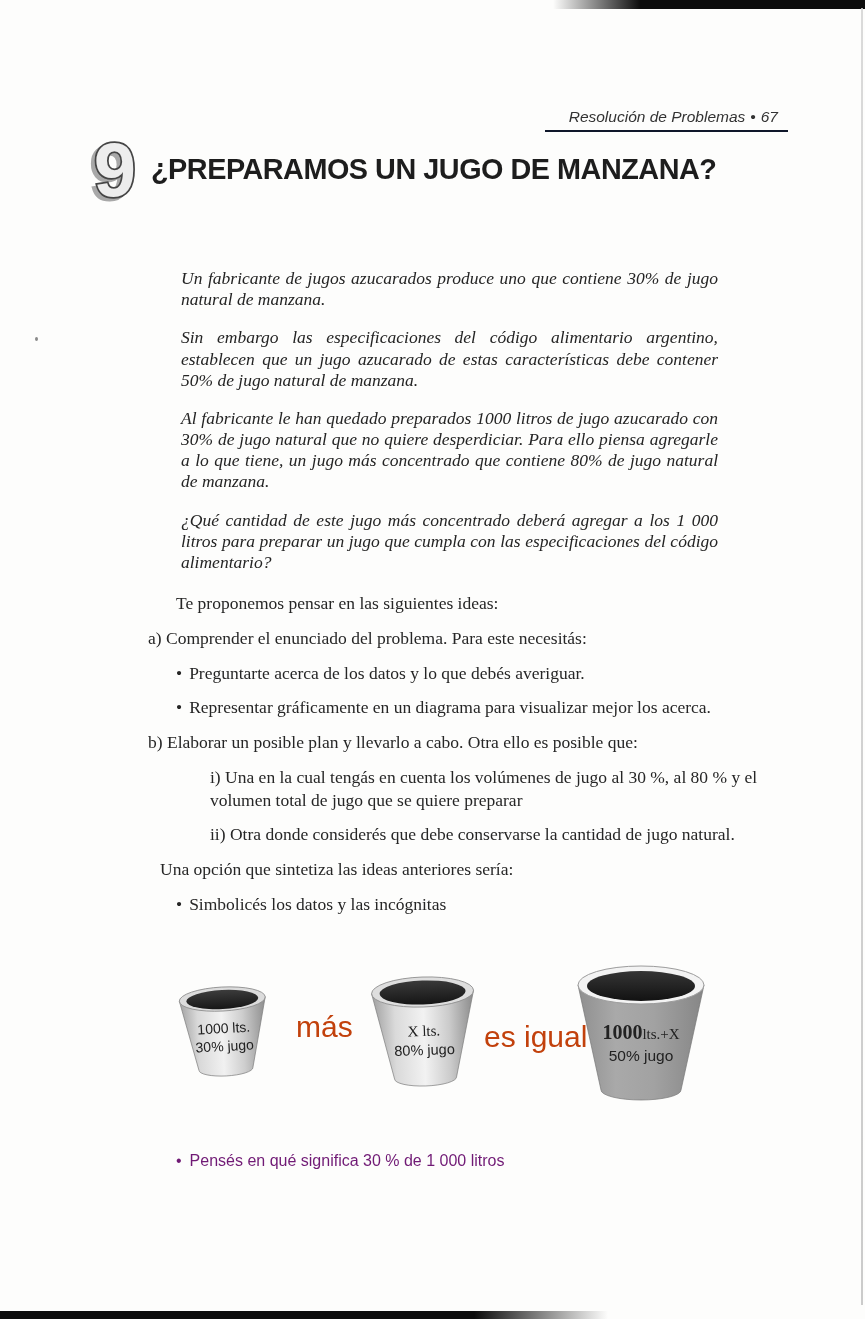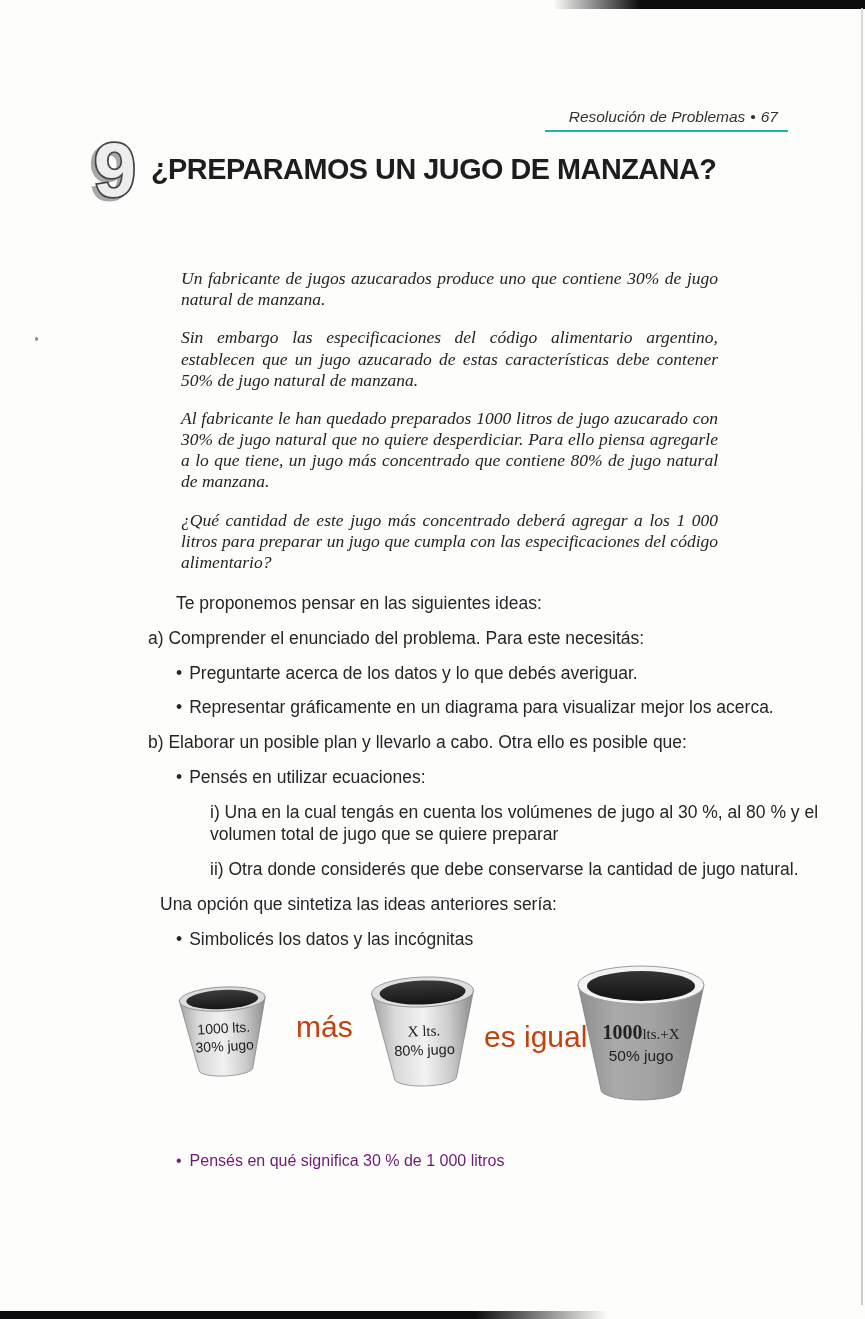--- a/index.html
+++ b/index.html
@@ -13,21 +13,21 @@
     background:linear-gradient(to left,#0c0c0c 0 72%,rgba(12,12,12,0) 100%);}
   .bar-bottom{position:absolute;bottom:0;left:0;width:608px;height:8px;
     background:linear-gradient(to right,#0c0c0c 0 78%,rgba(12,12,12,0) 100%);}
   .edge-right{position:absolute;top:8px;bottom:14px;right:2px;width:2px;
     background:linear-gradient(#d4d4d4,#c2c2c2);opacity:.85;}
   .speck{position:absolute;left:35px;top:337px;width:3px;height:4px;background:#8a8a8a;border-radius:50%;}
 
   
   .running-head{
     position:absolute;top:108px;left:545px;width:243px;box-sizing:border-box;
-    text-align:right;padding:0 10px 4px 0;border-bottom:2px solid #14b8a6;
+    text-align:right;padding:0 10px 4px 0;border-bottom:2px solid #0f172a;
     font-style:italic;font-size:15.5px;color:#333;white-space:nowrap;
   }
   .running-head .sep{margin:0 5px;}
 
   
   .chapter-num{position:absolute;left:84px;top:132px;}
   .chapter-title{
     position:absolute;left:151px;top:152px;font-weight:bold;font-size:30px;
     letter-spacing:-0.5px;color:#1d1d1d;white-space:nowrap;
     transform:scaleX(0.96);transform-origin:left center;
@@ -37,21 +37,21 @@
   .problem{
     position:absolute;left:181px;top:251px;width:537px;
     font-family:"Liberation Serif","DejaVu Serif",serif;font-style:italic;
     font-size:17.5px;line-height:1.21;color:#242424;text-align:justify;margin-top:17px;
   }
   .problem p{margin:0 0 17px 0;}
 
   
   .ideas{position:absolute;left:148px;top:592px;width:674px;
     font-size:17.5px;line-height:1.3;color:#262626;}
-  .ideas .row{margin-bottom:12px;}
+  .ideas .row{margin-bottom:12px;font-family:Liberation Serif, serif;}
   .ind1{padding-left:28px;}
   .ind2{padding-left:62px;width:612px;box-sizing:content-box;}
   .ind05{padding-left:12px;}
   .blt{display:inline-block;margin-right:7px;}
 
   
   .diagram{position:absolute;left:150px;top:952px;width:680px;height:178px;}
   .cup{position:absolute;}
   .cup svg{display:block;}
   .cup-left{left:28px;top:32px;transform:rotate(-3deg);}
@@ -112,23 +112,20 @@
 
     <div class="row ind1">
       <span class="blt">•</span><span>Representar gráficamente en un diagrama para visualizar mejor los acerca.</span>
     </div>
 
     <div class="row">
       <span>b)</span>
       <span>Elaborar un posible plan y llevarlo a cabo. Otra ello es posible que:</span>
     </div>
 
-    <div class="row ind1">
-      <span class="blt">•</span><span>Pensés en utilizar ecuaciones:</span>
-    </div>
 
     <div class="row ind2">
       <span>i)</span>
       <span>Una en la cual tengás en cuenta los volúmenes de jugo al 30 %, al 80 % y el volumen total de jugo que se quiere preparar</span>
     </div>
 
     <div class="row ind2">
       <span>ii)</span>
       <span>Otra donde considerés que debe conservarse la cantidad de jugo natural.</span>
     </div>

